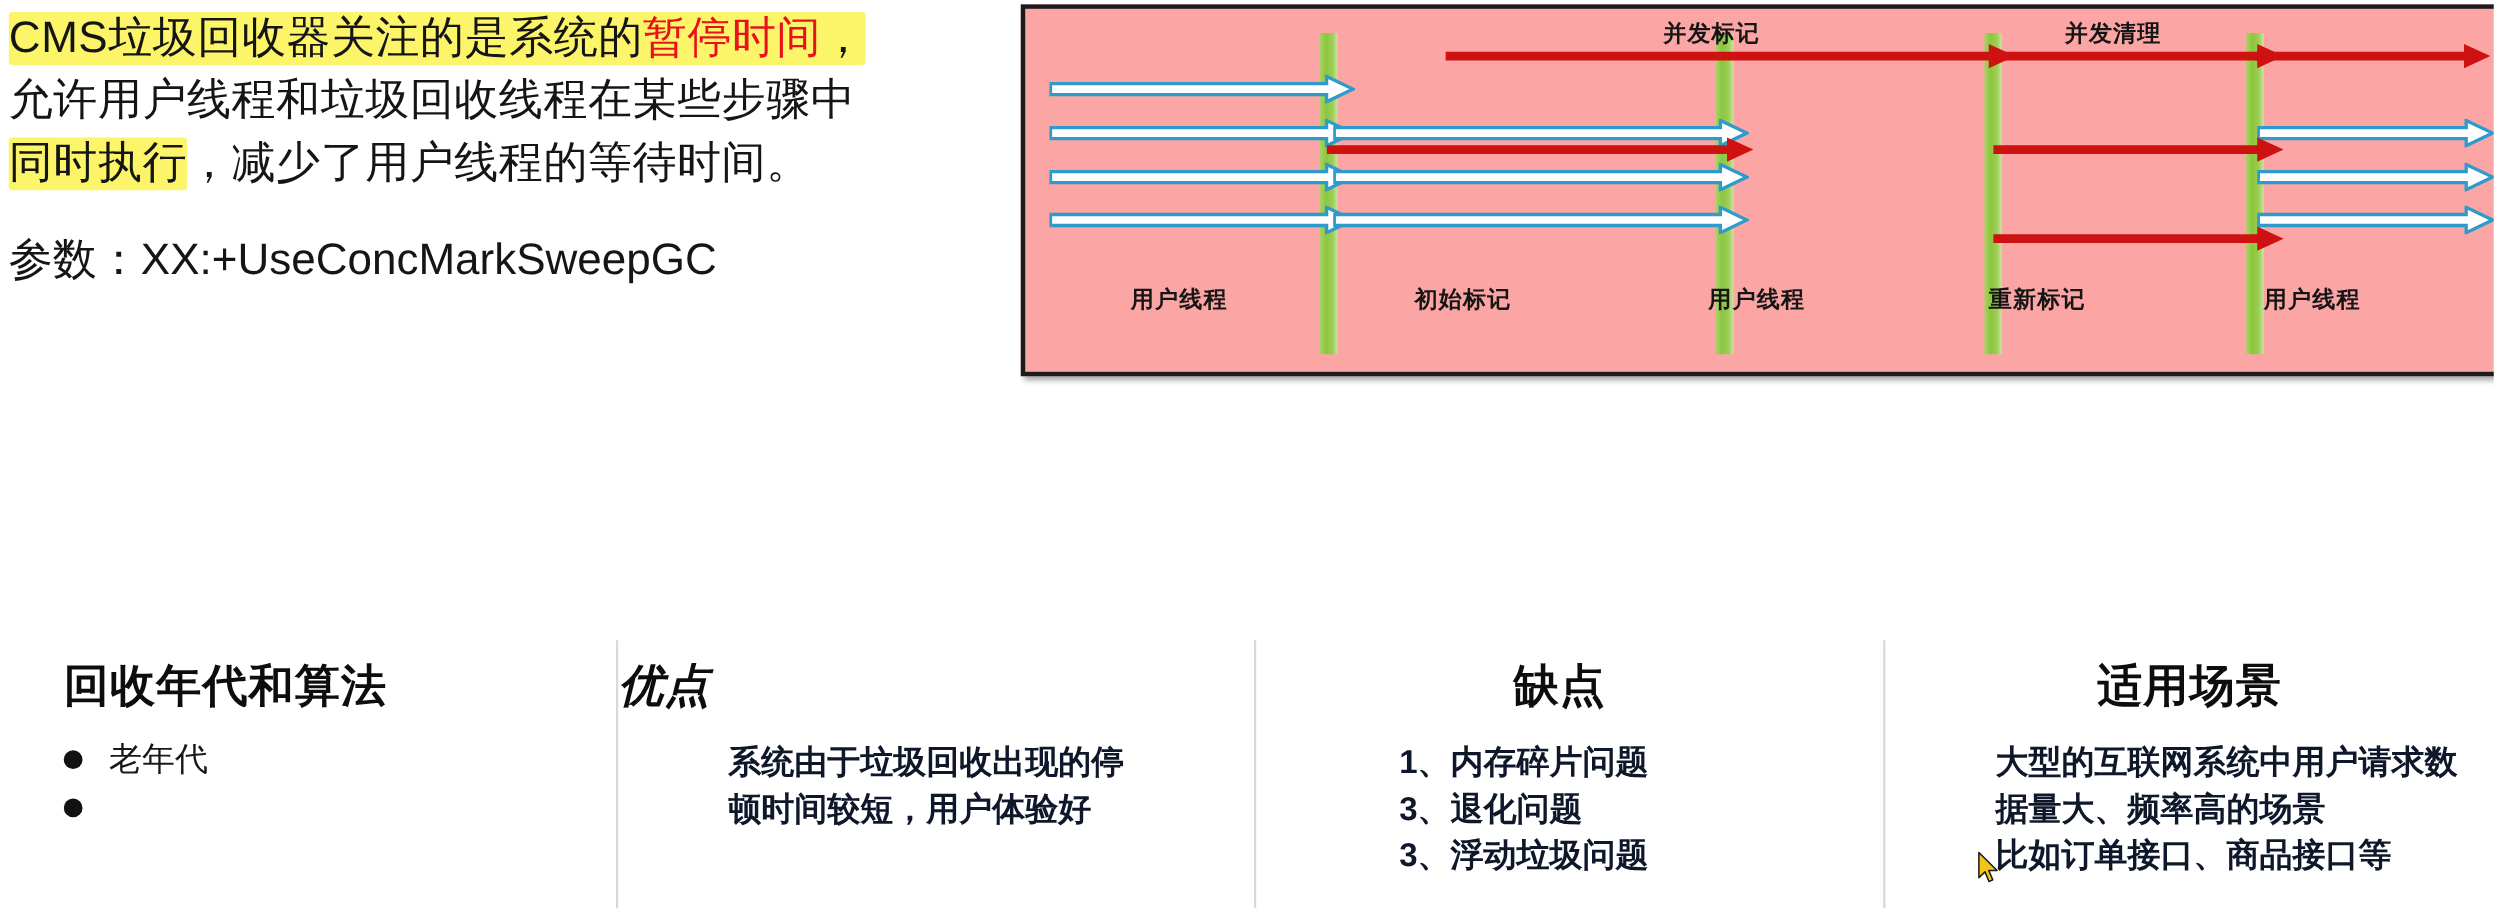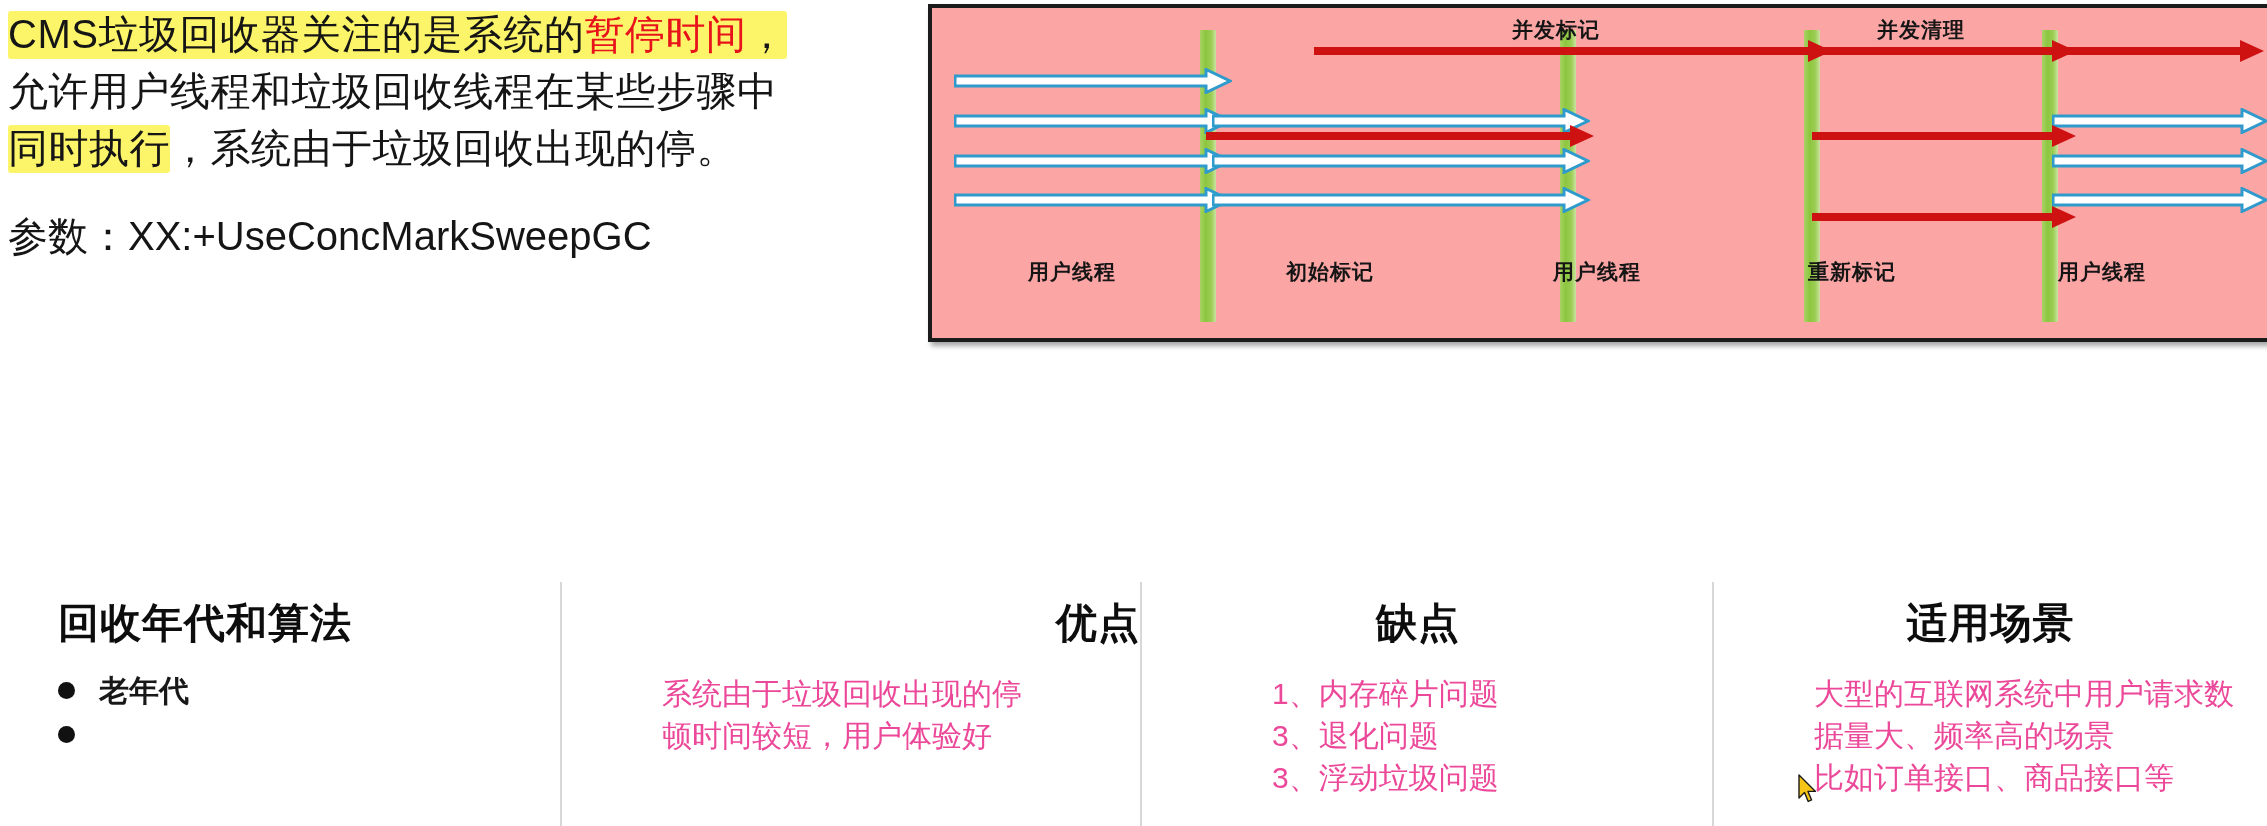--- a/index.html
+++ b/index.html
@@ -119,31 +119,31 @@
   .col-title {
     font-size: 41px;
     font-weight: bold;
     color: #0d0d0d;
     letter-spacing: 1px;
     white-space: nowrap;
   }
   .col-body {
     font-size: 30px;
     line-height: 42px;
-    color: #ec4899;
-    white-space: nowrap;
+    color: #0f172a;
+    white-space: nowrap;
+    font-weight: bold;
   }
   .bullet-row {
     display: flex;
     align-items: flex-start;
     font-size: 30px;
     line-height: 44px;
     color: #181818;
     white-space: nowrap;
-    font-weight: bold;
   }
   .bullet-dot {
     display: inline-block;
     width: 17px;
     height: 17px;
     background: #111;
     border-radius: 50%;
     margin: 13px 24px 0 0;
     flex: 0 0 auto;
   }
@@ -158,21 +158,21 @@
   }
 </style>
 </head>
 <body>
 
 <div id="text-block">
   <div class="para-line">
     <span class="hl"><span>CMS垃圾回收器关注的是系统的</span><span class="red">暂停时间</span><span>，</span></span>
   </div>
   <div class="para-line">允许用户线程和垃圾回收线程在某些步骤中</div>
-  <div class="para-line"><span class="hl">同时执行</span><span>，系统由于垃圾回收出现的停。</span></div>
+  <div class="para-line"><span class="hl">同时执行</span><span>，减少了用户线程的等待时间。</span></div>
 </div>
 <div id="param-line">参数：XX:+UseConcMarkSweepGC</div>
 
 <div id="diagram">
   <div id="diagram-layer">
       <div class="green-bar" style="left: 268px;"></div>
       <div class="green-bar" style="left: 628px;"></div>
       <div class="green-bar" style="left: 872px;"></div>
       <div class="green-bar" style="left: 1110px;"></div>
       <div class="arrow" style="left: 22px; top: 60px; width: 278px;">
@@ -275,21 +275,21 @@
         <div class="bullet-row">
           <span class="bullet-dot"></span>
           <span>老年代</span>
         </div>
         <div class="bullet-row">
           <span class="bullet-dot"></span>
         </div>
       </div>
     </div>
     <div class="col" style="left: 562px; width: 578px;">
-      <div class="col-title" style="text-align: right; margin-top: 14px;">优点</div>
+      <div class="col-title" style="text-align: left; margin-top: 14px; font-style: italic;">优点</div>
       <div style="margin-top: 22px; padding-left: 100px;">
         <div class="col-body">系统由于垃圾回收出现的停</div>
         <div class="col-body">顿时间较短，用户体验好</div>
       </div>
     </div>
     <div class="col" style="left: 1142px; width: 552px;">
       <div class="col-title" style="text-align: center; margin-top: 14px;">缺点</div>
       <div style="margin-top: 22px; padding-left: 130px;">
         <div class="col-body">1、内存碎片问题</div>
         <div class="col-body">3、退化问题</div>

